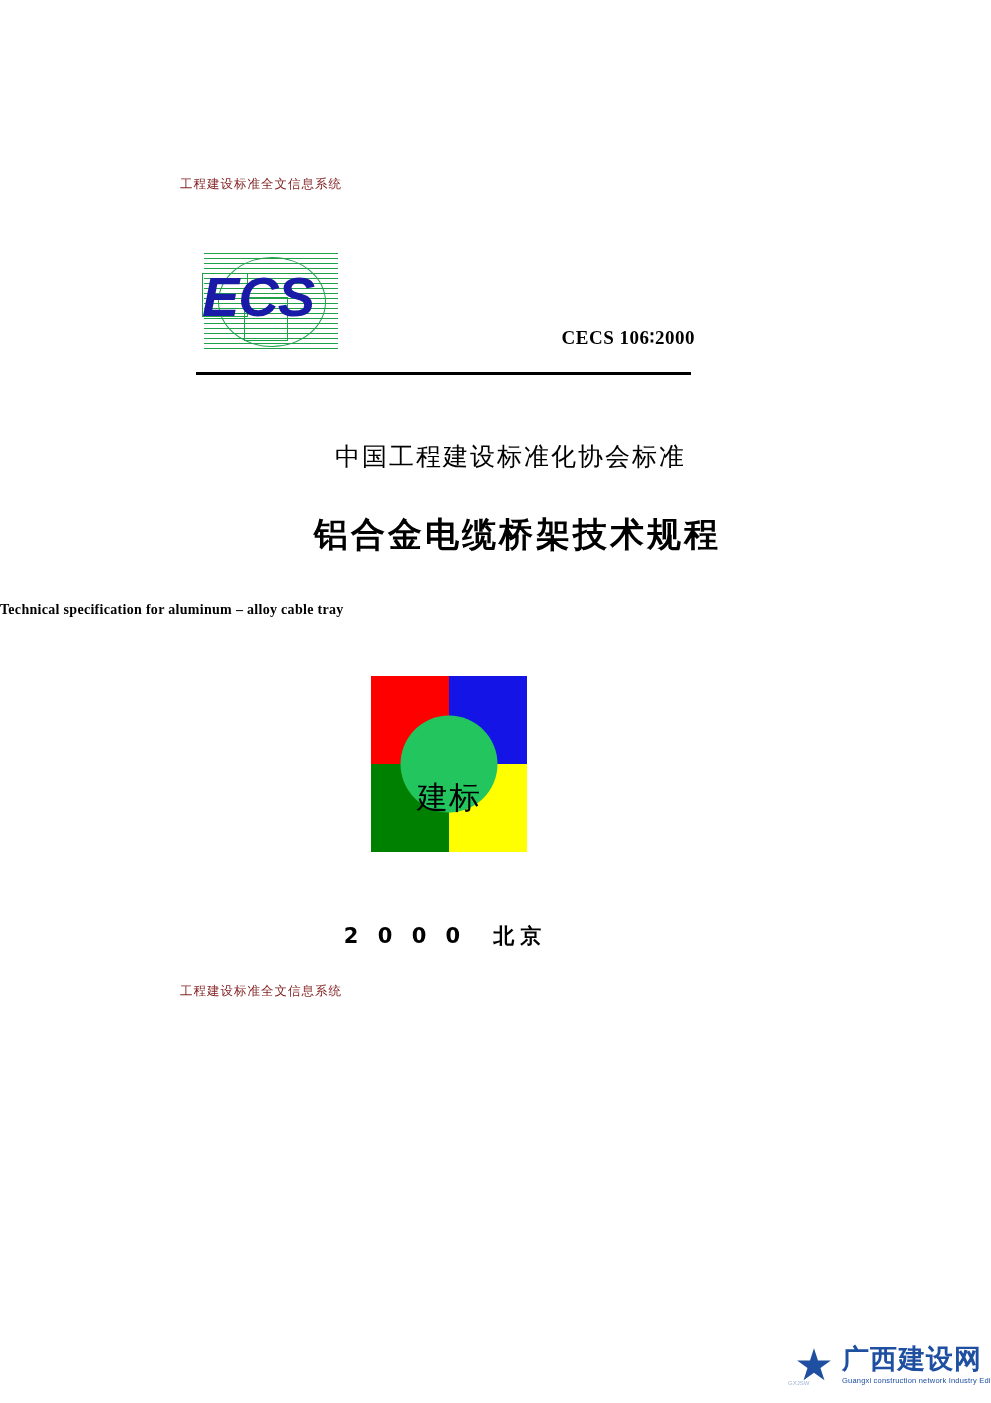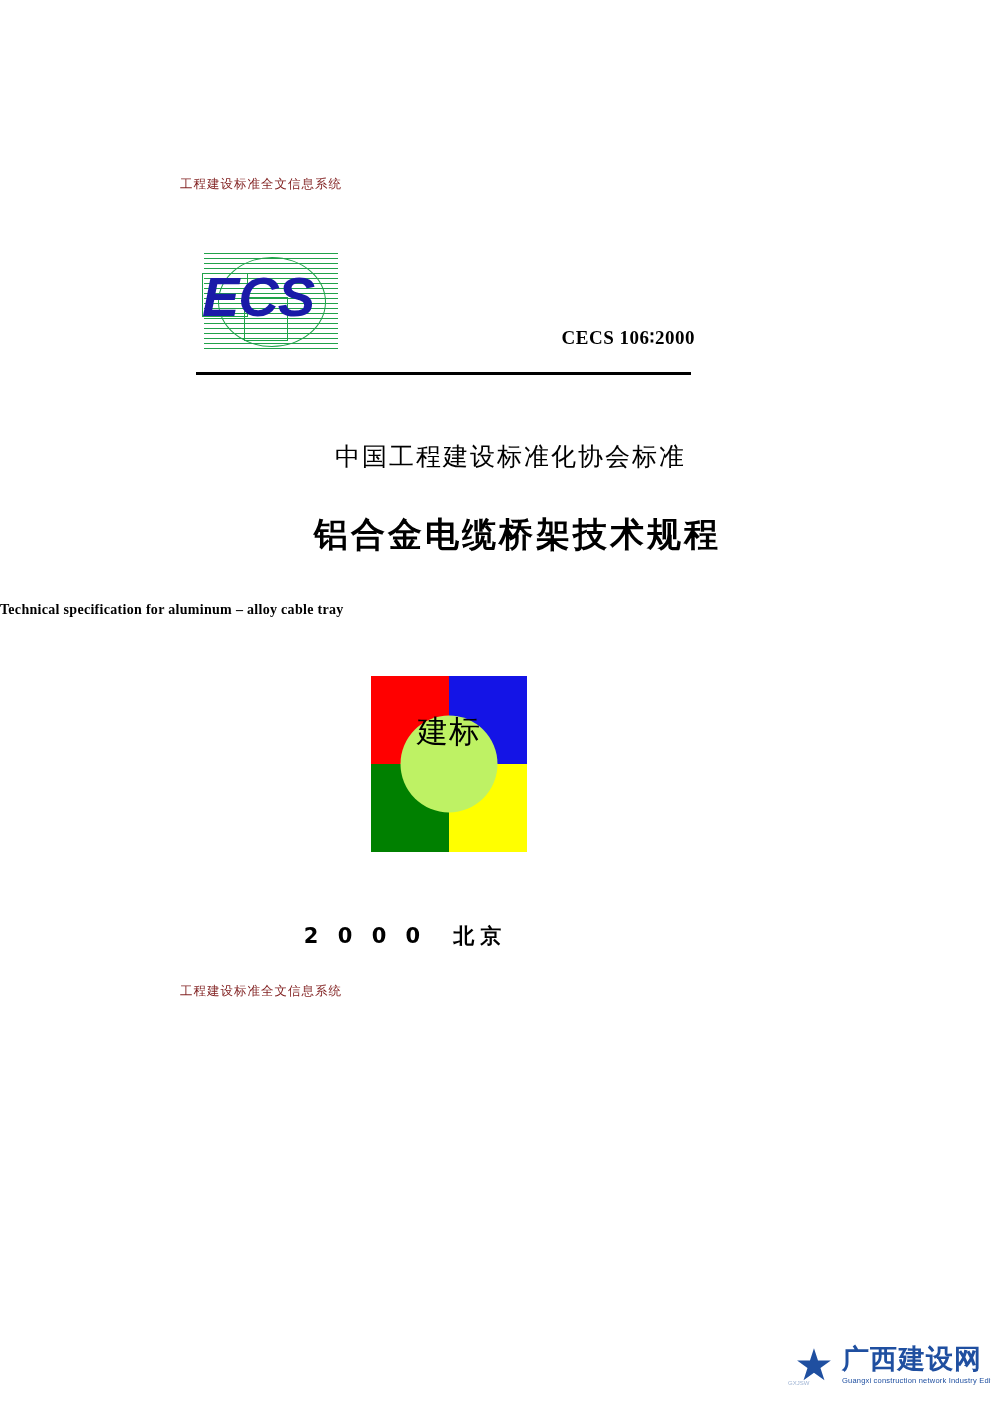--- a/index.html
+++ b/index.html
@@ -173,23 +173,23 @@
   .q-bl { left: 0; top: 50%; background: #008000; }
   .q-br { left: 50%; top: 50%; background: #ffff00; }
   .emblem-disc {
     position: absolute;
     left: 50%;
     top: 50%;
     transform: translate(-50%, -50%);
     width: 97px;
     height: 97px;
     border-radius: 50%;
-    background: #bef264;
+    background: #22c55e;
     display: flex;
-    align-items: flex-start;
+    align-items: flex-end;
     justify-content: center;
   }
   .emblem-disc span {
     font-family: "DejaVu Sans", sans-serif;
     font-size: 31px;
     letter-spacing: 1px;
     color: #000;
     line-height: 1;
   }
 
@@ -197,20 +197,21 @@
     position: absolute;
     left: 0;
     top: 922px;
     width: 811px;
     text-align: center;
     font-family: "DejaVu Sans", sans-serif;
     font-weight: bold;
     font-size: 21px;
     letter-spacing: 6px;
     color: #000;
+    padding-left: 40px;
   }
 
   
   .site-wm {
     position: absolute;
     left: 780px;
     top: 1340px;
     width: 200px;
     height: 56px;
   }

